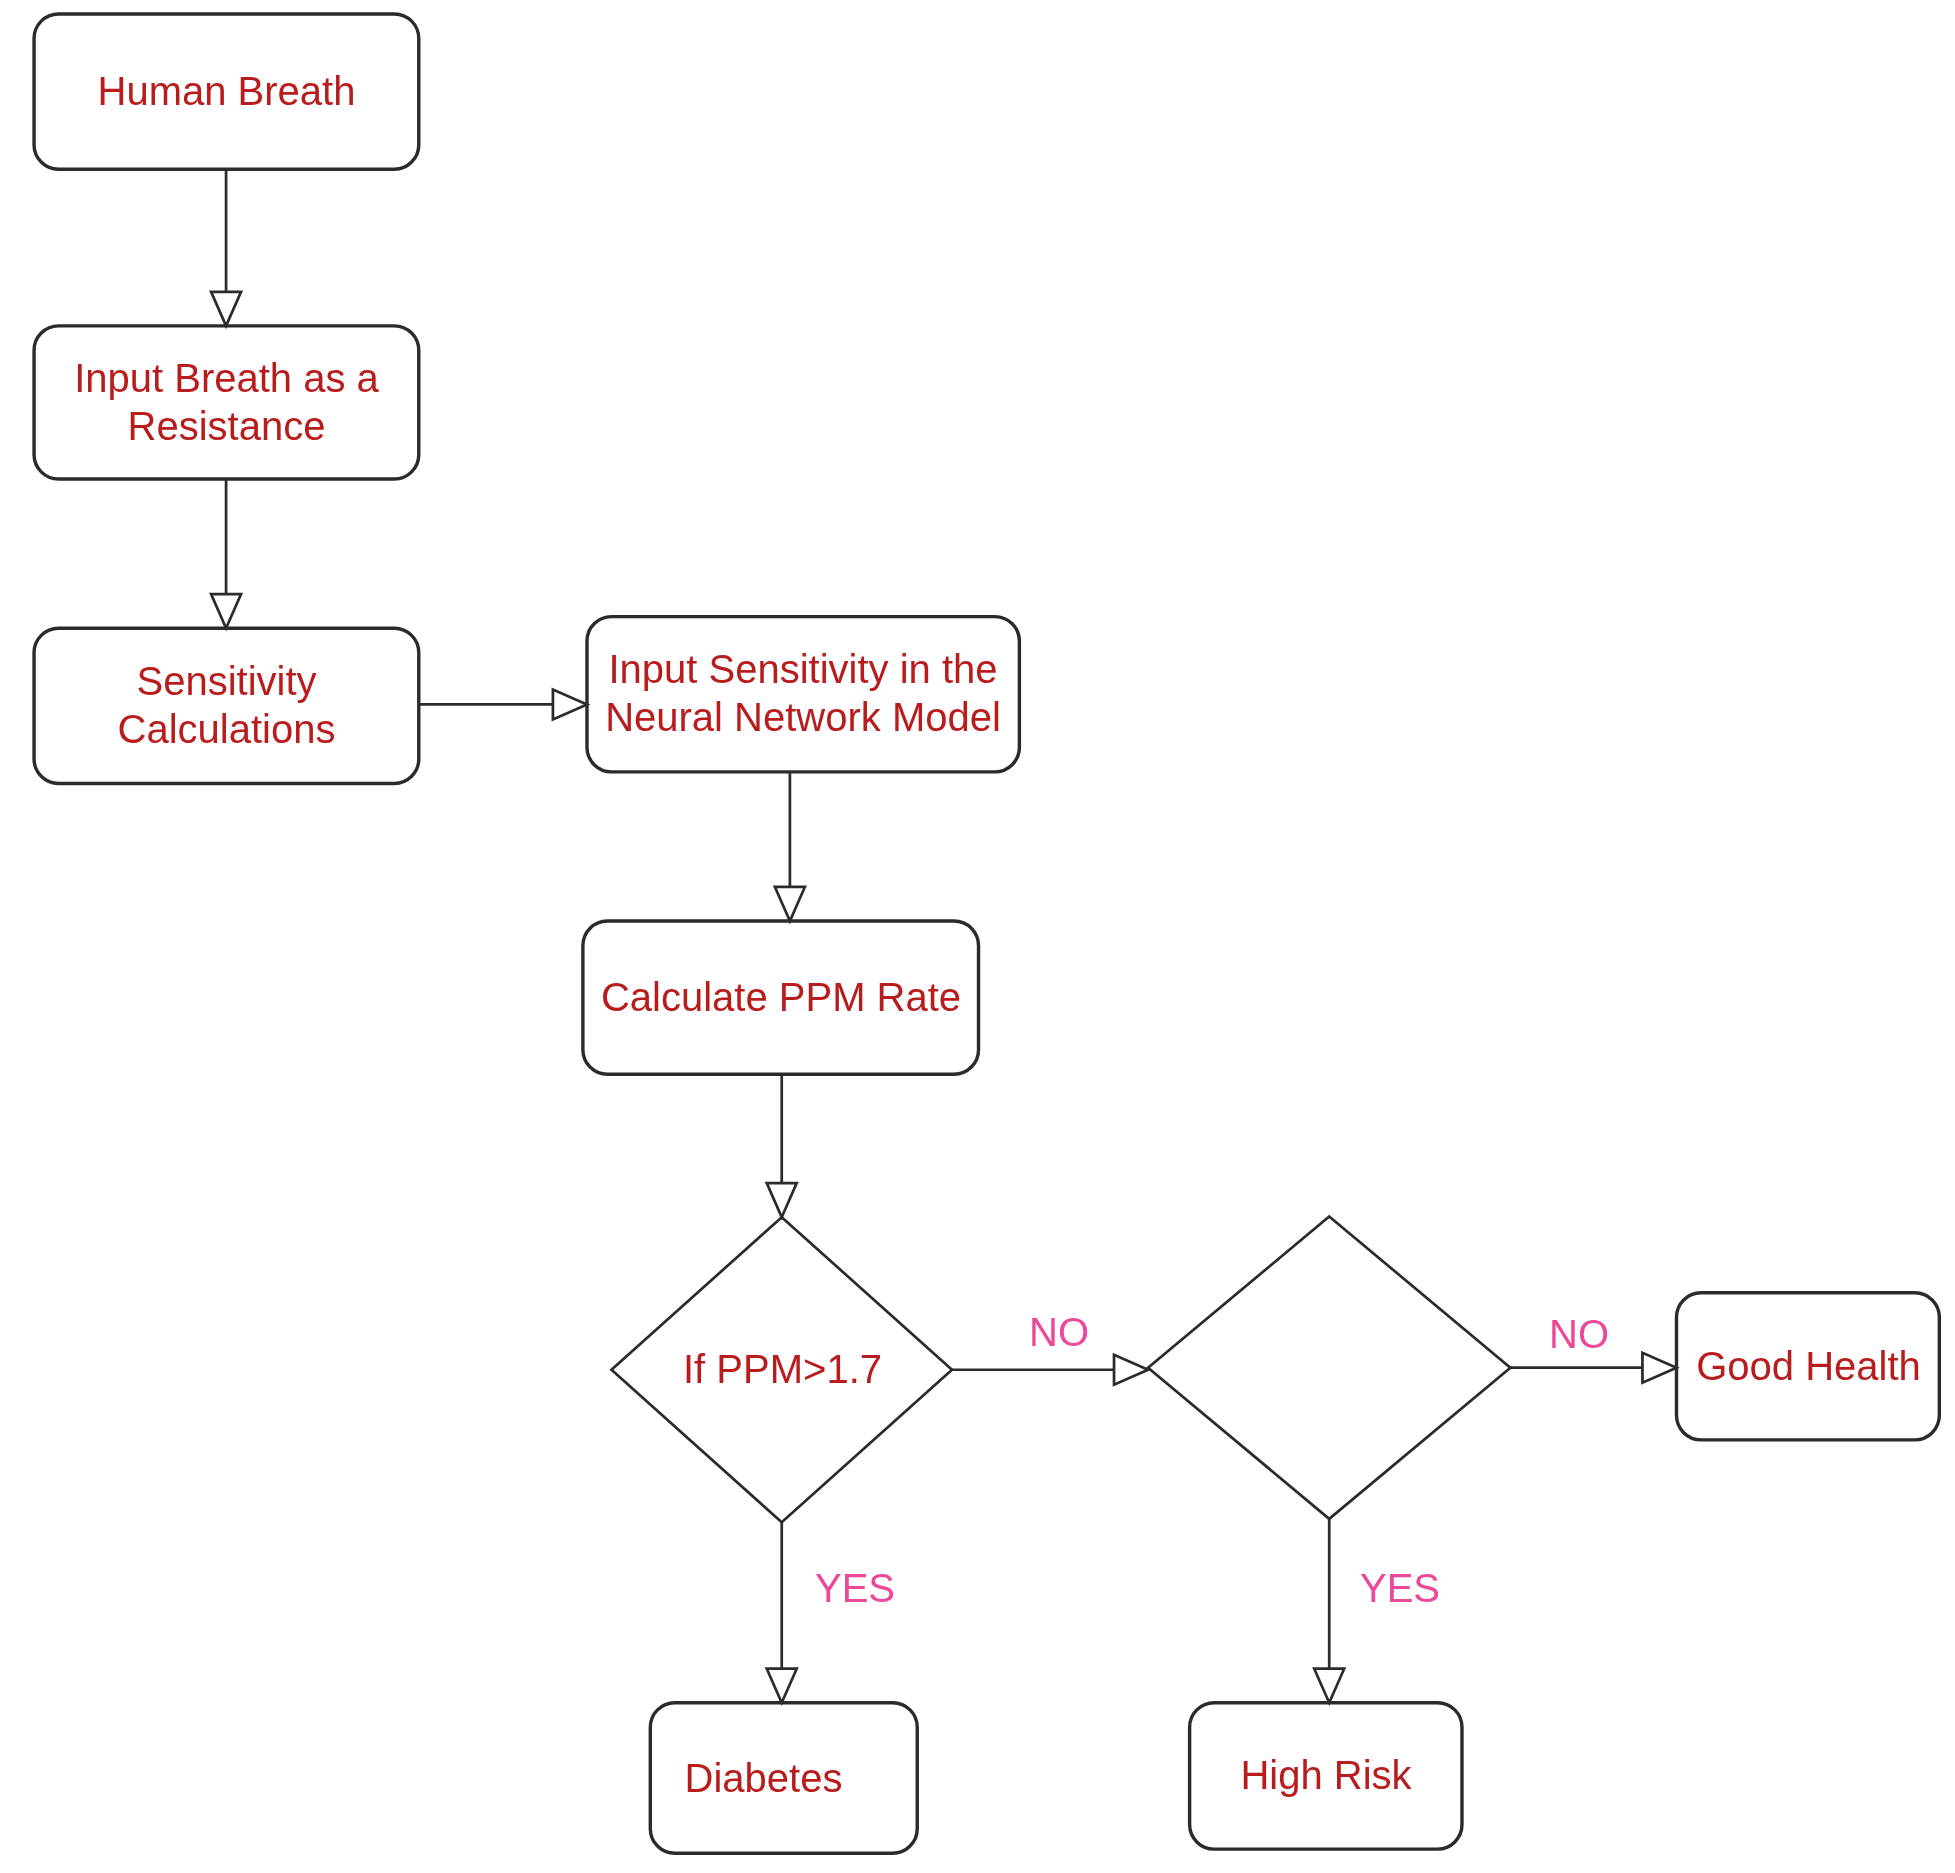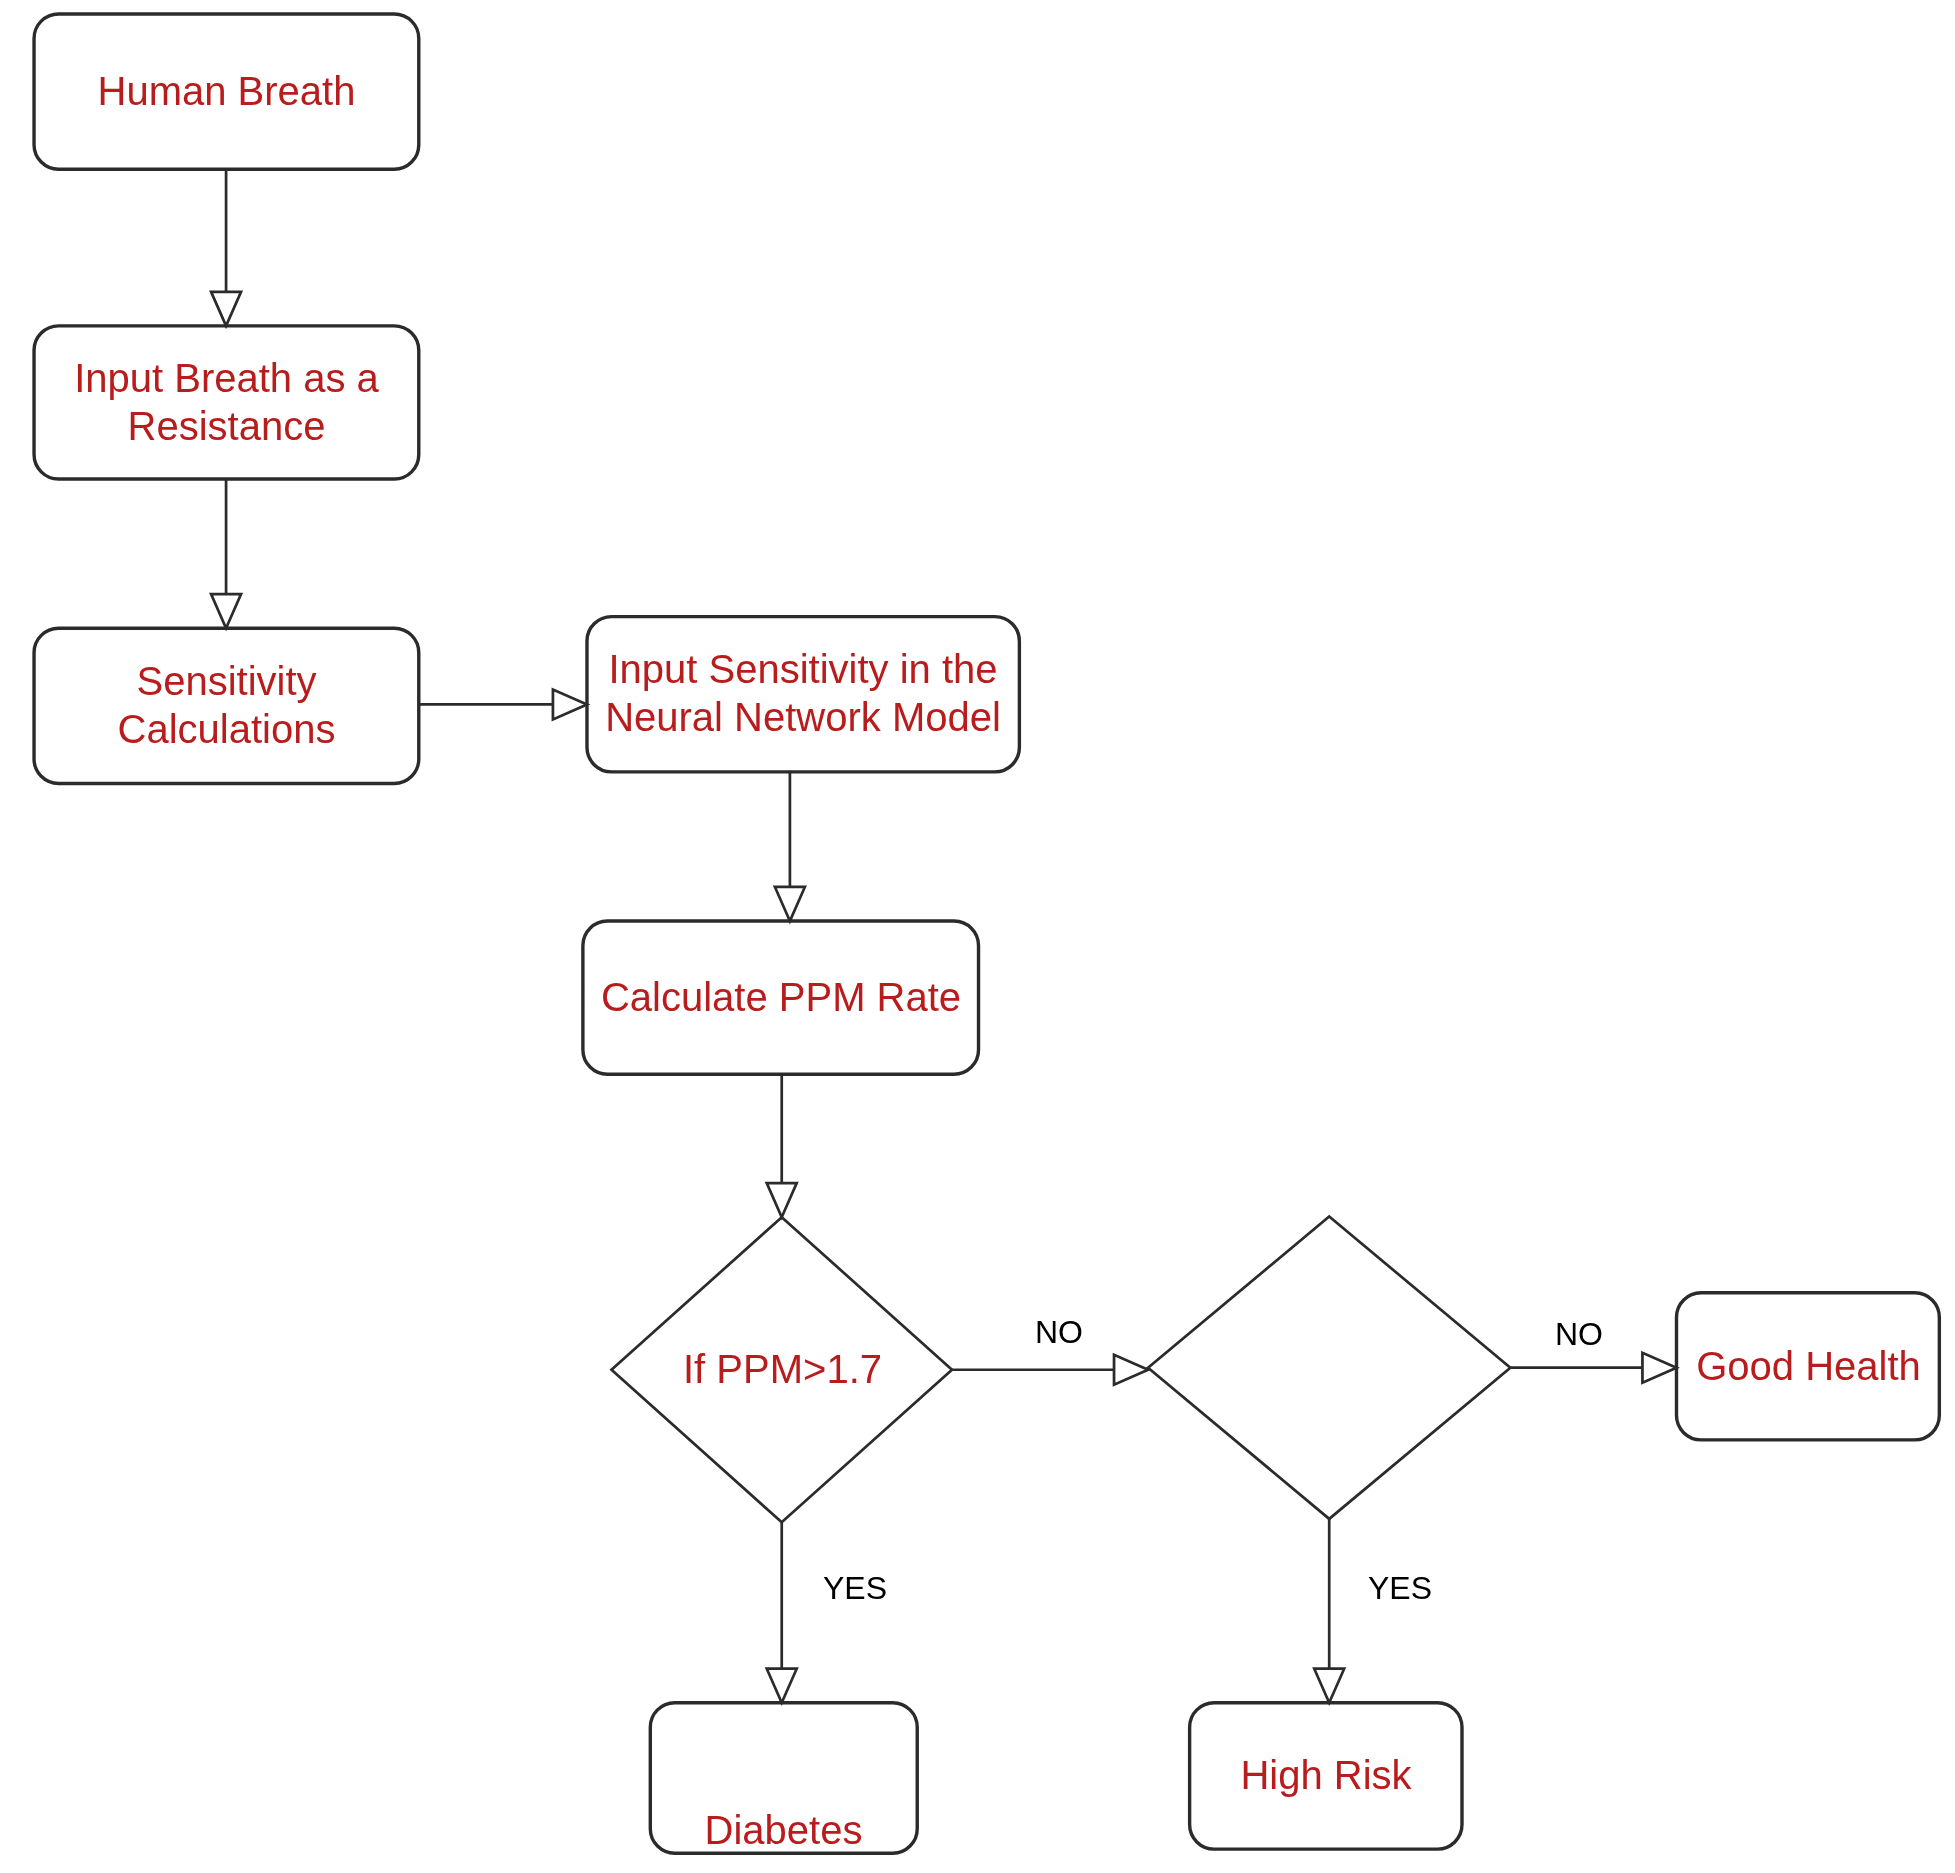--- a/index.html
+++ b/index.html
@@ -19,22 +19,22 @@
     text-align:center;
     font-size:40px;line-height:1.18;
     color:#b91c1c;
     pointer-events:none;
     white-space:nowrap;
   }
   .node-label span{display:block;}
   .edge-label{
     position:absolute;
     transform:translate(-50%,-50%);
-    font-size:32px;line-height:1;
-    color:#000000;
+    font-size:40px;line-height:1;
+    color:#ec4899;
     white-space:nowrap;
     pointer-events:none;
   }
 </style>
 </head>
 <body>
 
 <div class="canvas">
 
   <svg class="layer" width="1955" height="1874" viewBox="0 0 2871 2751">
@@ -99,21 +99,21 @@
 
   <div class="node-label" style="left:612px;top:1217px;width:341px;height:305px;text-align:right;">
     <span>If PPM&gt;1.7</span>
   </div>
 
 
   <div class="node-label" style="left:1677px;top:1293px;width:263px;height:147px;">
     <span>Good Health</span>
   </div>
 
-  <div class="node-label" style="left:650px;top:1703px;width:267px;height:151px;justify-content:flex-end;">
+  <div class="node-label" style="left:630px;top:1703px;width:267px;height:151px;">
     <span>Diabetes</span>
   </div>
 
   <div class="node-label" style="left:1190px;top:1703px;width:272px;height:146px;">
     <span>High Risk</span>
   </div>
 
   <span class="edge-label" style="left:1059px;top:1332px;">NO</span>
 
   <span class="edge-label" style="left:855px;top:1588px;">YES</span>

